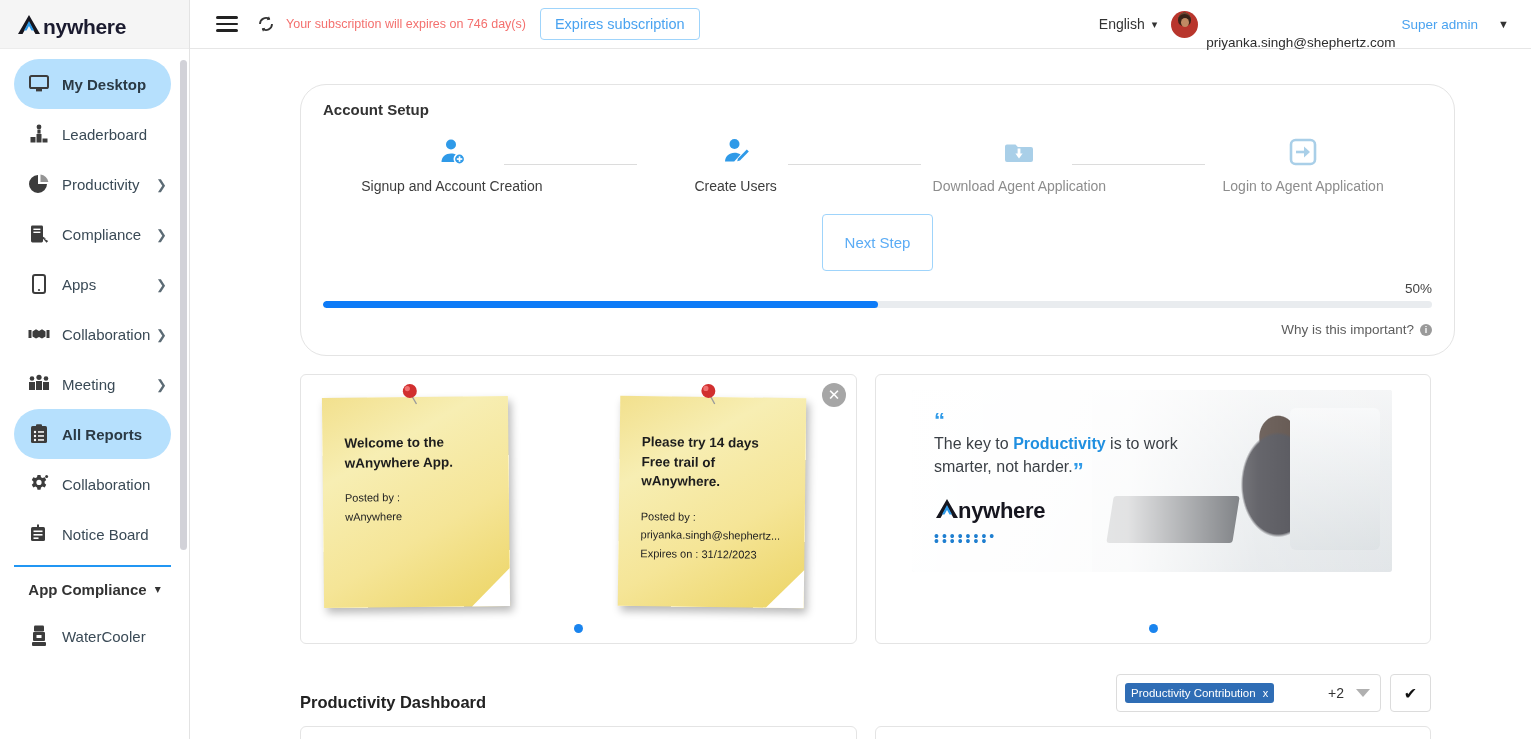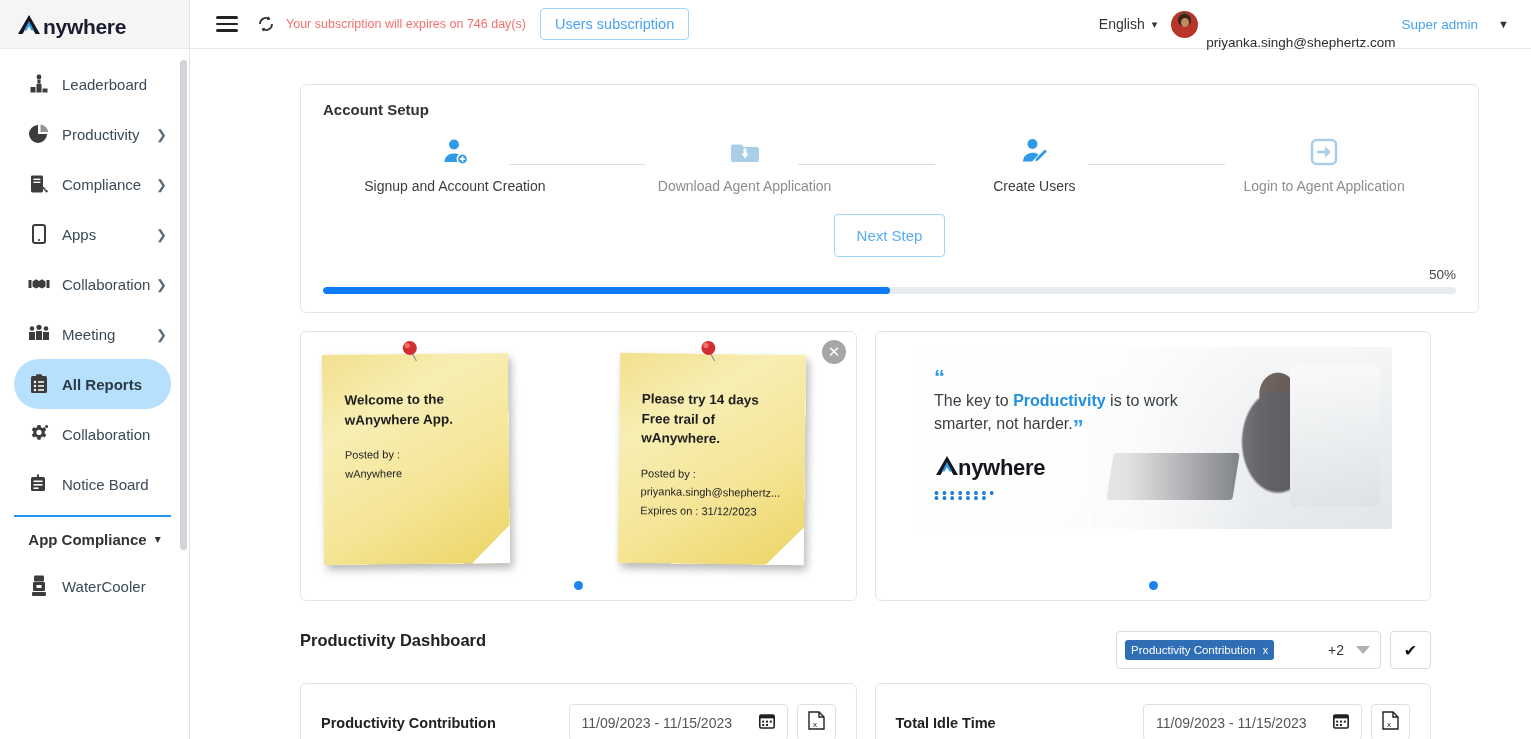--- a/index.html
+++ b/index.html
@@ -98,35 +98,35 @@
   .user-email { font-size: 13.5px; color: #2c2c2c; margin-top: 37px; }
   .role { font-size: 13.5px; color: #4aa3f0; margin-left: 6px; }
   .caret-down { margin-left: 20px; font-size: 11px; color: #333; cursor: pointer;}
 
   .content { padding: 0; height: 690px; overflow: hidden; background: #fff; }
 
   
   .card {
     border: 1px solid #e4e4e4; border-radius: 6px; background: #fff;
   }
-  .acct-card { margin: 35px 52px 0 110px; padding: 16px 22px 18px 22px; }
+  .acct-card { margin: 35px 76px 0 110px; padding: 16px 22px 18px 22px; border-radius: 26px; }
   .acct-title { font-size: 15px; font-weight: bold; color: #333; margin-bottom: 18px; }
   .steps { display: flex; align-items: flex-start; padding: 0 10px; gap: 46px; }
   .step { flex: 1 1 0; text-align: center; position: relative; }
   .step-ico { height: 32px; display: flex; align-items: center; justify-content: center; margin-bottom: 10px; }
   .step-label { font-size: 14px; color: #3d3d3d; white-space: nowrap; }
   .step.dim .step-label { color: #8d8d8d; }
   .step-line {
     position: absolute; top: 28px; height: 1px; background: #dcdcdc;
     left: 72%; right: -28%;
   }
   .next-wrap { display: flex; justify-content: center; margin-top: 20px; }
   .next-btn {
     border: 1px solid #9fd4fb; color: #5bacf5; background: #fff;
-    font-size: 15px; padding: 12px 22px; border-radius: 4px; cursor: pointer;
+    font-size: 15px; padding: 19px 22px; border-radius: 4px; cursor: pointer;
     font-family: "Liberation Sans", sans-serif;
   }
   .pct { text-align: right; font-size: 13.5px; color: #444; margin-top: 10px; }
   .track { height: 7px; background: #e9ecef; border-radius: 4px; margin-top: 5px; overflow: hidden; }
   .fill { height: 100%; background: #0d7bf7; border-radius: 4px; }
   .why { text-align: right; margin-top: 14px; font-size: 13.5px; color: #5d5d5d; cursor: pointer;}
   .why .i {
     display: inline-block; width: 12px; height: 12px; border-radius: 50%;
     background: #9a9a9a; color: #fff; font-size: 9px; line-height: 12px;
     text-align: center; margin-left: 6px; vertical-align: 1px; font-weight: bold;
@@ -192,21 +192,21 @@
   .banner-inner { position: absolute; left: 22px; top: 24px; z-index: 3; }
   .bq { color:#2f9ae8; font-size: 22px; font-weight: bold; line-height: .6; }
   .bq.close { display:inline-block; transform: translateY(6px); }
   .banner-quote { font-size: 16px; color: #3a3f45; line-height: 1.45; max-width: 300px; }
   .banner-quote .hl { color: #1f8fe0; font-weight: bold; }
   .banner-logo { display:flex; align-items:baseline; margin-top: 16px; }
   .banner-logo .t { font-size: 22px; font-weight: bold; color:#16161f; letter-spacing:-.3px;}
   .banner-dots { margin-top: 10px; width: 84px; line-height: 5px; color:#1f7fd0; font-size:14px; letter-spacing:3px;}
 
   
-  .pd-head { display: flex; align-items: flex-start; margin: 30px 100px 0 110px; }
+  .pd-head { display: flex; align-items: flex-end; margin: 30px 100px 0 110px; }
   .pd-title { font-size: 16.5px; font-weight: bold; color: #222; }
   .pd-ctrl { margin-left: auto; display: flex; align-items: center; gap: 9px; }
   .multiselect {
     border: 1px solid #dcdcdc; border-radius: 4px; background:#fff;
     height: 38px; width: 265px; display: flex; align-items: center;
     padding: 0 6px 0 8px; cursor: pointer;
   }
   .chip {
     background:#2f6db5; color:#fff; font-size: 11.5px; border-radius: 3px;
     padding: 4px 6px; display: flex; align-items:center; white-space: nowrap;
@@ -252,20 +252,29 @@
             <path d="M13 2 L24 21 L19.5 21 L13 9.5 L6.5 21 L2 21 Z" fill="#16161f"></path>
             <path d="M13 8 L18 17.5 L15.5 17.5 L13 13 L10.5 17.5 L8 17.5 Z" fill="#2f9ae8"></path>
           </svg>
         </span>
         <span class="logo-text">nywhere</span>
       </div>
     </div>
 
     <nav class="nav">
 
+      <div class="nav-item active">
+        <span class="nav-ico">
+          <svg width="20" height="18" viewBox="0 0 20 18">
+              <rect x="1" y="1" width="18" height="12" rx="1.6" fill="none" stroke="#3c3c3c" stroke-width="2"></rect>
+              <rect x="7" y="14" width="6" height="2.4" fill="#3c3c3c"></rect>
+            </svg>
+        </span>
+        <span class="nav-label">My Desktop</span>
+      </div>
 
       <div class="nav-item">
         <span class="nav-ico">
           <svg width="20" height="20" viewBox="0 0 20 20">
               <circle cx="10" cy="3" r="2.4" fill="#3c3c3c"></circle>
               <rect x="8.4" y="5.6" width="3.2" height="4" fill="#3c3c3c"></rect>
               <rect x="1.5" y="13" width="5" height="5.5" fill="#3c3c3c"></rect>
               <rect x="7.5" y="10" width="5" height="8.5" fill="#3c3c3c"></rect>
               <rect x="13.5" y="14.5" width="5" height="4" fill="#3c3c3c"></rect>
             </svg>
@@ -411,21 +420,21 @@
         </div>
       <span class="sync-ico">
         <svg width="20" height="20" viewBox="0 0 20 20">
             <path d="M4 10a6 6 0 0 1 9.6-4.8" fill="none" stroke="#333" stroke-width="1.8"></path>
             <path d="M16 10a6 6 0 0 1-9.6 4.8" fill="none" stroke="#333" stroke-width="1.8"></path>
             <path d="M13 2.2l1.2 3.4-3.5.6z" fill="#333"></path>
             <path d="M7 17.8l-1.2-3.4 3.5-.6z" fill="#333"></path>
           </svg>
       </span>
       <span class="sub-warn">Your subscription will expires on 746 day(s)</span>
-      <button class="manage-btn">Users subscription</button>
+      <button class="manage-btn">Expires subscription</button>
 
       <span class="spacer"></span>
 
       <span class="lang">
         <span>English</span>
         <span class="chev">▾</span>
       </span>
       <span class="avatar"></span>
       <span class="user-email">priyanka.singh@shephertz.com</span>
       <span class="role">Super admin</span>
@@ -444,42 +453,42 @@
                   <circle cx="14" cy="7.5" r="5" fill="#2f9ae8"></circle>
                   <path d="M4.5 25c0-5.2 4.3-8.6 9.5-8.6 2 0 3.8.5 5.3 1.4A6.6 6.6 0 0 0 22 25z" fill="#2f9ae8"></path>
                   <circle cx="22.5" cy="22" r="5.2" fill="#2f9ae8" stroke="#fff" stroke-width="1.6"></circle>
                   <rect x="21.7" y="19.3" width="1.7" height="5.5" fill="#fff"></rect>
                   <rect x="19.8" y="21.2" width="5.5" height="1.7" fill="#fff"></rect>
                 </svg>
             </div>
             <div class="step-label">Signup and Account Creation</div>
             <div class="step-line"></div>
           </div>
+          <div class="step">
+            <div class="step-ico">
+              <svg width="30" height="30" viewBox="0 0 30 30">
+                  <circle cx="13.5" cy="7" r="5" fill="#2f9ae8"></circle>
+                  <path d="M4 24.5c0-5.3 4.2-8.8 9.5-8.8 2.3 0 4.3.6 6 1.7l-6.3 7.1z" fill="#2f9ae8"></path>
+                  <path d="M25.8 12.4l2 2-8.8 9-2.8.8.8-2.8z" fill="#2f9ae8"></path>
+                </svg>
+            </div>
+            <div class="step-label">Create Users</div>
+            <div class="step-line"></div>
+          </div>
           <div class="step dim">
             <div class="step-ico">
               <svg width="30" height="26" viewBox="0 0 30 26">
                   <path d="M3 5.5h8.5l2.3 2.6H27a2 2 0 0 1 2 2V21a2 2 0 0 1-2 2H3a2 2 0 0 1-2-2V7.5a2 2 0 0 1 2-2z" fill="#a9cfe8"></path>
                   <rect x="13.6" y="9.5" width="2.8" height="7" fill="#fff"></rect>
                   <path d="M11.4 14.6L15 19.4l3.6-4.8z" fill="#fff"></path>
                 </svg>
             </div>
             <div class="step-label">Download Agent Application</div>
             <div class="step-line"></div>
           </div>
-          <div class="step">
-            <div class="step-ico">
-              <svg width="30" height="30" viewBox="0 0 30 30">
-                  <circle cx="13.5" cy="7" r="5" fill="#2f9ae8"></circle>
-                  <path d="M4 24.5c0-5.3 4.2-8.8 9.5-8.8 2.3 0 4.3.6 6 1.7l-6.3 7.1z" fill="#2f9ae8"></path>
-                  <path d="M25.8 12.4l2 2-8.8 9-2.8.8.8-2.8z" fill="#2f9ae8"></path>
-                </svg>
-            </div>
-            <div class="step-label">Create Users</div>
-            <div class="step-line"></div>
-          </div>
           <div class="step dim">
             <div class="step-ico">
               <svg width="28" height="28" viewBox="0 0 28 28">
                   <rect x="2" y="2" width="24" height="24" rx="4.5" fill="none" stroke="#a9cfe8" stroke-width="2.6"></rect>
                   <rect x="7" y="12.7" width="12" height="2.6" fill="#a9cfe8"></rect>
                   <path d="M15 8.6l6 5.4-6 5.4z" fill="#a9cfe8"></path>
                 </svg>
             </div>
             <div class="step-label">Login to Agent Application</div>
           </div>
@@ -487,20 +496,23 @@
 
         <div class="next-wrap">
           <button class="next-btn">Next Step</button>
         </div>
 
         <div class="pct">50%</div>
         <div class="track">
           <div class="fill" id="progress-fill" style="width: 50%;"></div>
         </div>
 
+        <div class="why">
+          <span>Why is this important?</span><span class="i">i</span>
+        </div>
       </section>
 
       <section class="notes-row">
 
         <div class="card notes-card">
           <div class="note note-1">
             <span class="pin">
               <svg width="26" height="34" viewBox="0 0 26 34">
                   <path d="M13.5 12l5 9" stroke="#9b9b9b" stroke-width="1.4" fill="none"></path>
                   <circle cx="12" cy="8" r="7" fill="#d12f2f"></circle>

